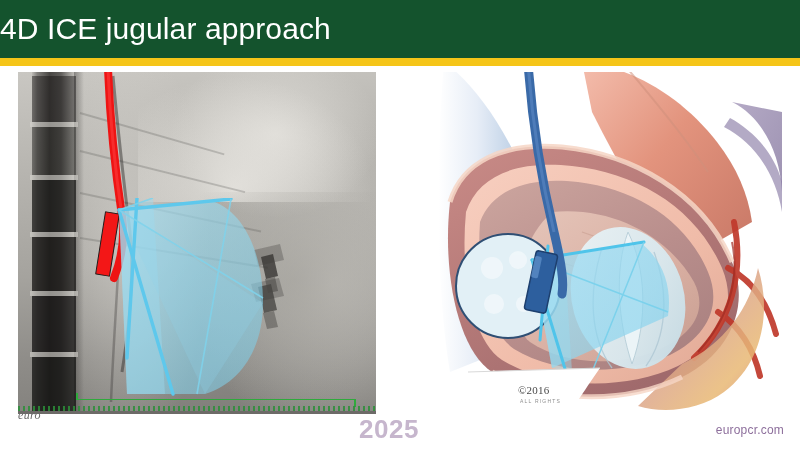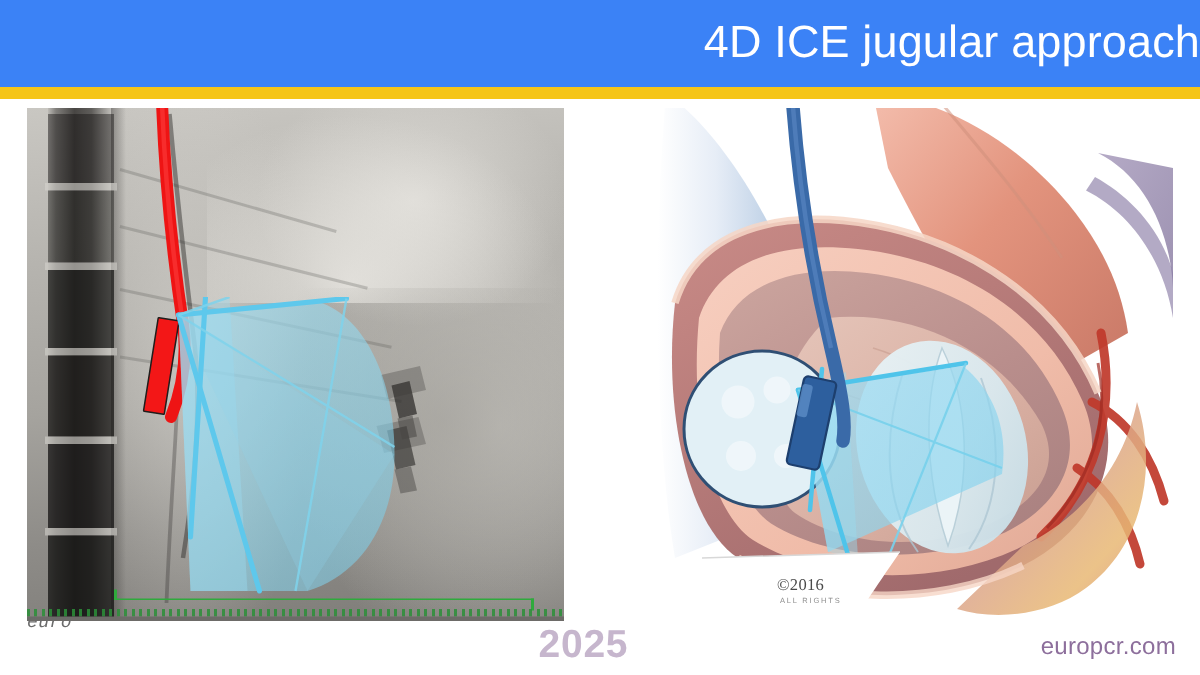--- a/index.html
+++ b/index.html
@@ -13,24 +13,24 @@
     position: relative;
     overflow: hidden;
     font-family: "Liberation Sans", sans-serif;
   }
 
   
   #header-bar {
     position: absolute;
     left: 0; top: 0;
     width: 800px; height: 58px;
-    background: #3b82f6;
+    background: #14532d;
     display: flex;
     align-items: center;
-    justify-content: flex-end;
+    justify-content: flex-start;
   }
   #slide-title {
     color: #ffffff;
     font-size: 30px;
     font-weight: 400;
     letter-spacing: 0.1px;
     line-height: 1;
     white-space: nowrap;
   }
   #header-accent {
@@ -198,21 +198,21 @@
     position: absolute;
     left: 16px; top: 408px;
     width: 90px; height: 40px;
   }
   #logo-euro {
     position: absolute;
     left: 2px; top: 0px;
     font-size: 12px;
     font-style: italic;
     color: #6b6b6b;
-    font-family: Liberation Mono, monospace;
+    font-family: Liberation Serif, serif;
     letter-spacing: 0.3px;
   }
   #logo-pcr {
     position: absolute;
     left: 0px; top: 11px;
     font-size: 28px;
     font-weight: bold;
     color: #7b2d82;
     letter-spacing: -1.5px;
     line-height: 1;
@@ -221,21 +221,21 @@
     position: absolute;
     left: 359px; top: 414px;
     font-size: 26px;
     color: #c6b6cd;
     font-weight: 700;
     letter-spacing: 0.5px;
   }
   #site-url {
     position: absolute;
     right: 16px; top: 423px;
-    font-size: 16px;
+    font-size: 12px;
     color: #8d6f9c;
     letter-spacing: 0.2px;
   }
 </style>
 </head>
 <body>
 
 <div id="header-bar">
   <div id="slide-title">4D ICE jugular approach</div>
 </div>

